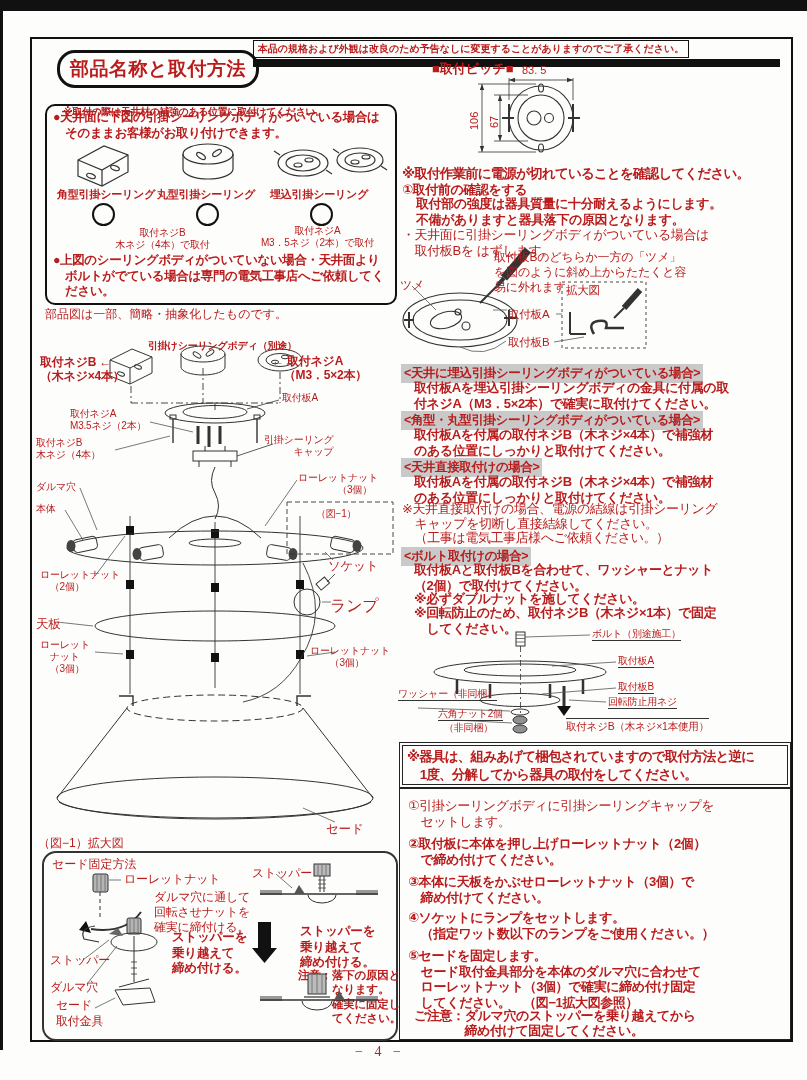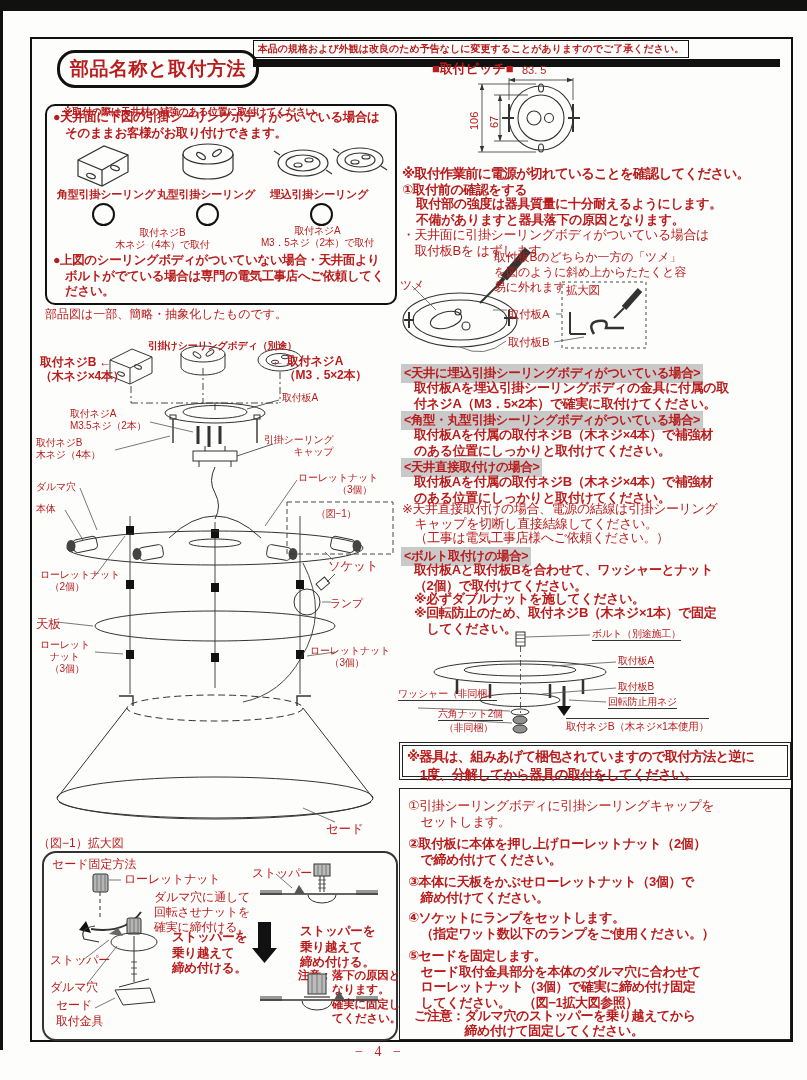--- a/index.html
+++ b/index.html
@@ -193,21 +193,21 @@
   <div class="lbl" style="left:36px;top:437px;">取付ネジB
 木ネジ（4本）</div>
   <div class="lbl" style="left:36px;top:481px;">ダルマ穴</div>
   <div class="lbl" style="left:36px;top:503px;">本体</div>
   <div class="lbl" style="left:298px;top:472px;">ローレットナット
 　　　　（3個）</div>
   <div class="lbl" style="left:316px;top:508px;">（図−1）</div>
   <div class="lbl" style="left:328px;top:559px;font-size:12.5px;">ソケット</div>
   <div class="lbl" style="left:40px;top:569px;">ローレットナット
 　（2個）</div>
-  <div class="lbl" style="left:330px;top:597px;font-size:11px;">ランプ</div>
+  <div class="lbl" style="left:330px;top:597px;font-size:16px;">ランプ</div>
   <div class="lbl" style="left:36px;top:617px;font-size:12.5px;">天板</div>
   <div class="lbl" style="left:40px;top:639px;">ローレット
 　ナット
 　（3個）</div>
   <div class="lbl" style="left:310px;top:645px;">ローレットナット
 　　（3個）</div>
   <div class="lbl" style="left:326px;top:822px;font-size:12.5px;">セード</div>
 
   <div class="abs" style="left:38px;top:835px;font-size:12px;white-space:nowrap;">（図−1）拡大図</div>
   <div class="abs" style="left:42px;top:851px;width:352px;height:186px;border:2px solid #333;border-radius:14px;"></div>
@@ -389,21 +389,21 @@
   </svg>
   <div class="lbl ul" style="left:592px;top:628px;font-weight:normal;">ボルト（別途施工）</div>
   <div class="lbl ul" style="left:618px;top:655px;font-weight:normal;">取付板A</div>
   <div class="lbl ul" style="left:618px;top:681px;font-weight:normal;">取付板B</div>
   <div class="lbl ul" style="left:398px;top:688px;font-weight:normal;">ワッシャー（非同梱）</div>
   <div class="lbl ul" style="left:438px;top:708px;font-weight:normal;">六角ナット2個</div>
   <div class="lbl" style="left:444px;top:722px;font-weight:normal;">（非同梱）</div>
   <div class="lbl ul" style="left:608px;top:696px;font-weight:normal;">回転防止用ネジ</div>
   <div class="lbl" style="left:566px;top:718px;font-size:10.5px;font-weight:normal;border-top:1px solid #333;padding-top:1px;">取付ネジB（木ネジ×1本使用）</div>
 
-  <div class="abs" style="left:399px;top:742px;width:392px;height:38px;border:4px double #222;box-sizing:border-box;">
+  <div class="abs" style="left:399px;top:742px;width:392px;height:46px;border:4px double #222;box-sizing:border-box;">
     <div class="pre b" style="padding:2px 4px;font-size:13.5px;line-height:18px;letter-spacing:-0.8px;">※器具は、組みあげて梱包されていますので取付方法と逆に
 　1度、分解してから器具の取付をしてください。</div>
   </div>
 
   <div class="abs" style="left:399px;top:788px;width:392px;height:252px;border:1.5px solid #222;box-sizing:border-box;"></div>
   <div class="txt" style="left:408px;top:798px;">①引掛シーリングボディに引掛シーリングキャップを
 　セットします。</div>
   <div class="txt b" style="left:408px;top:836px;">②取付板に本体を押し上げローレットナット（2個）
 　で締め付けてください。</div>
   <div class="txt b" style="left:408px;top:874px;">③本体に天板をかぶせローレットナット（3個）で

